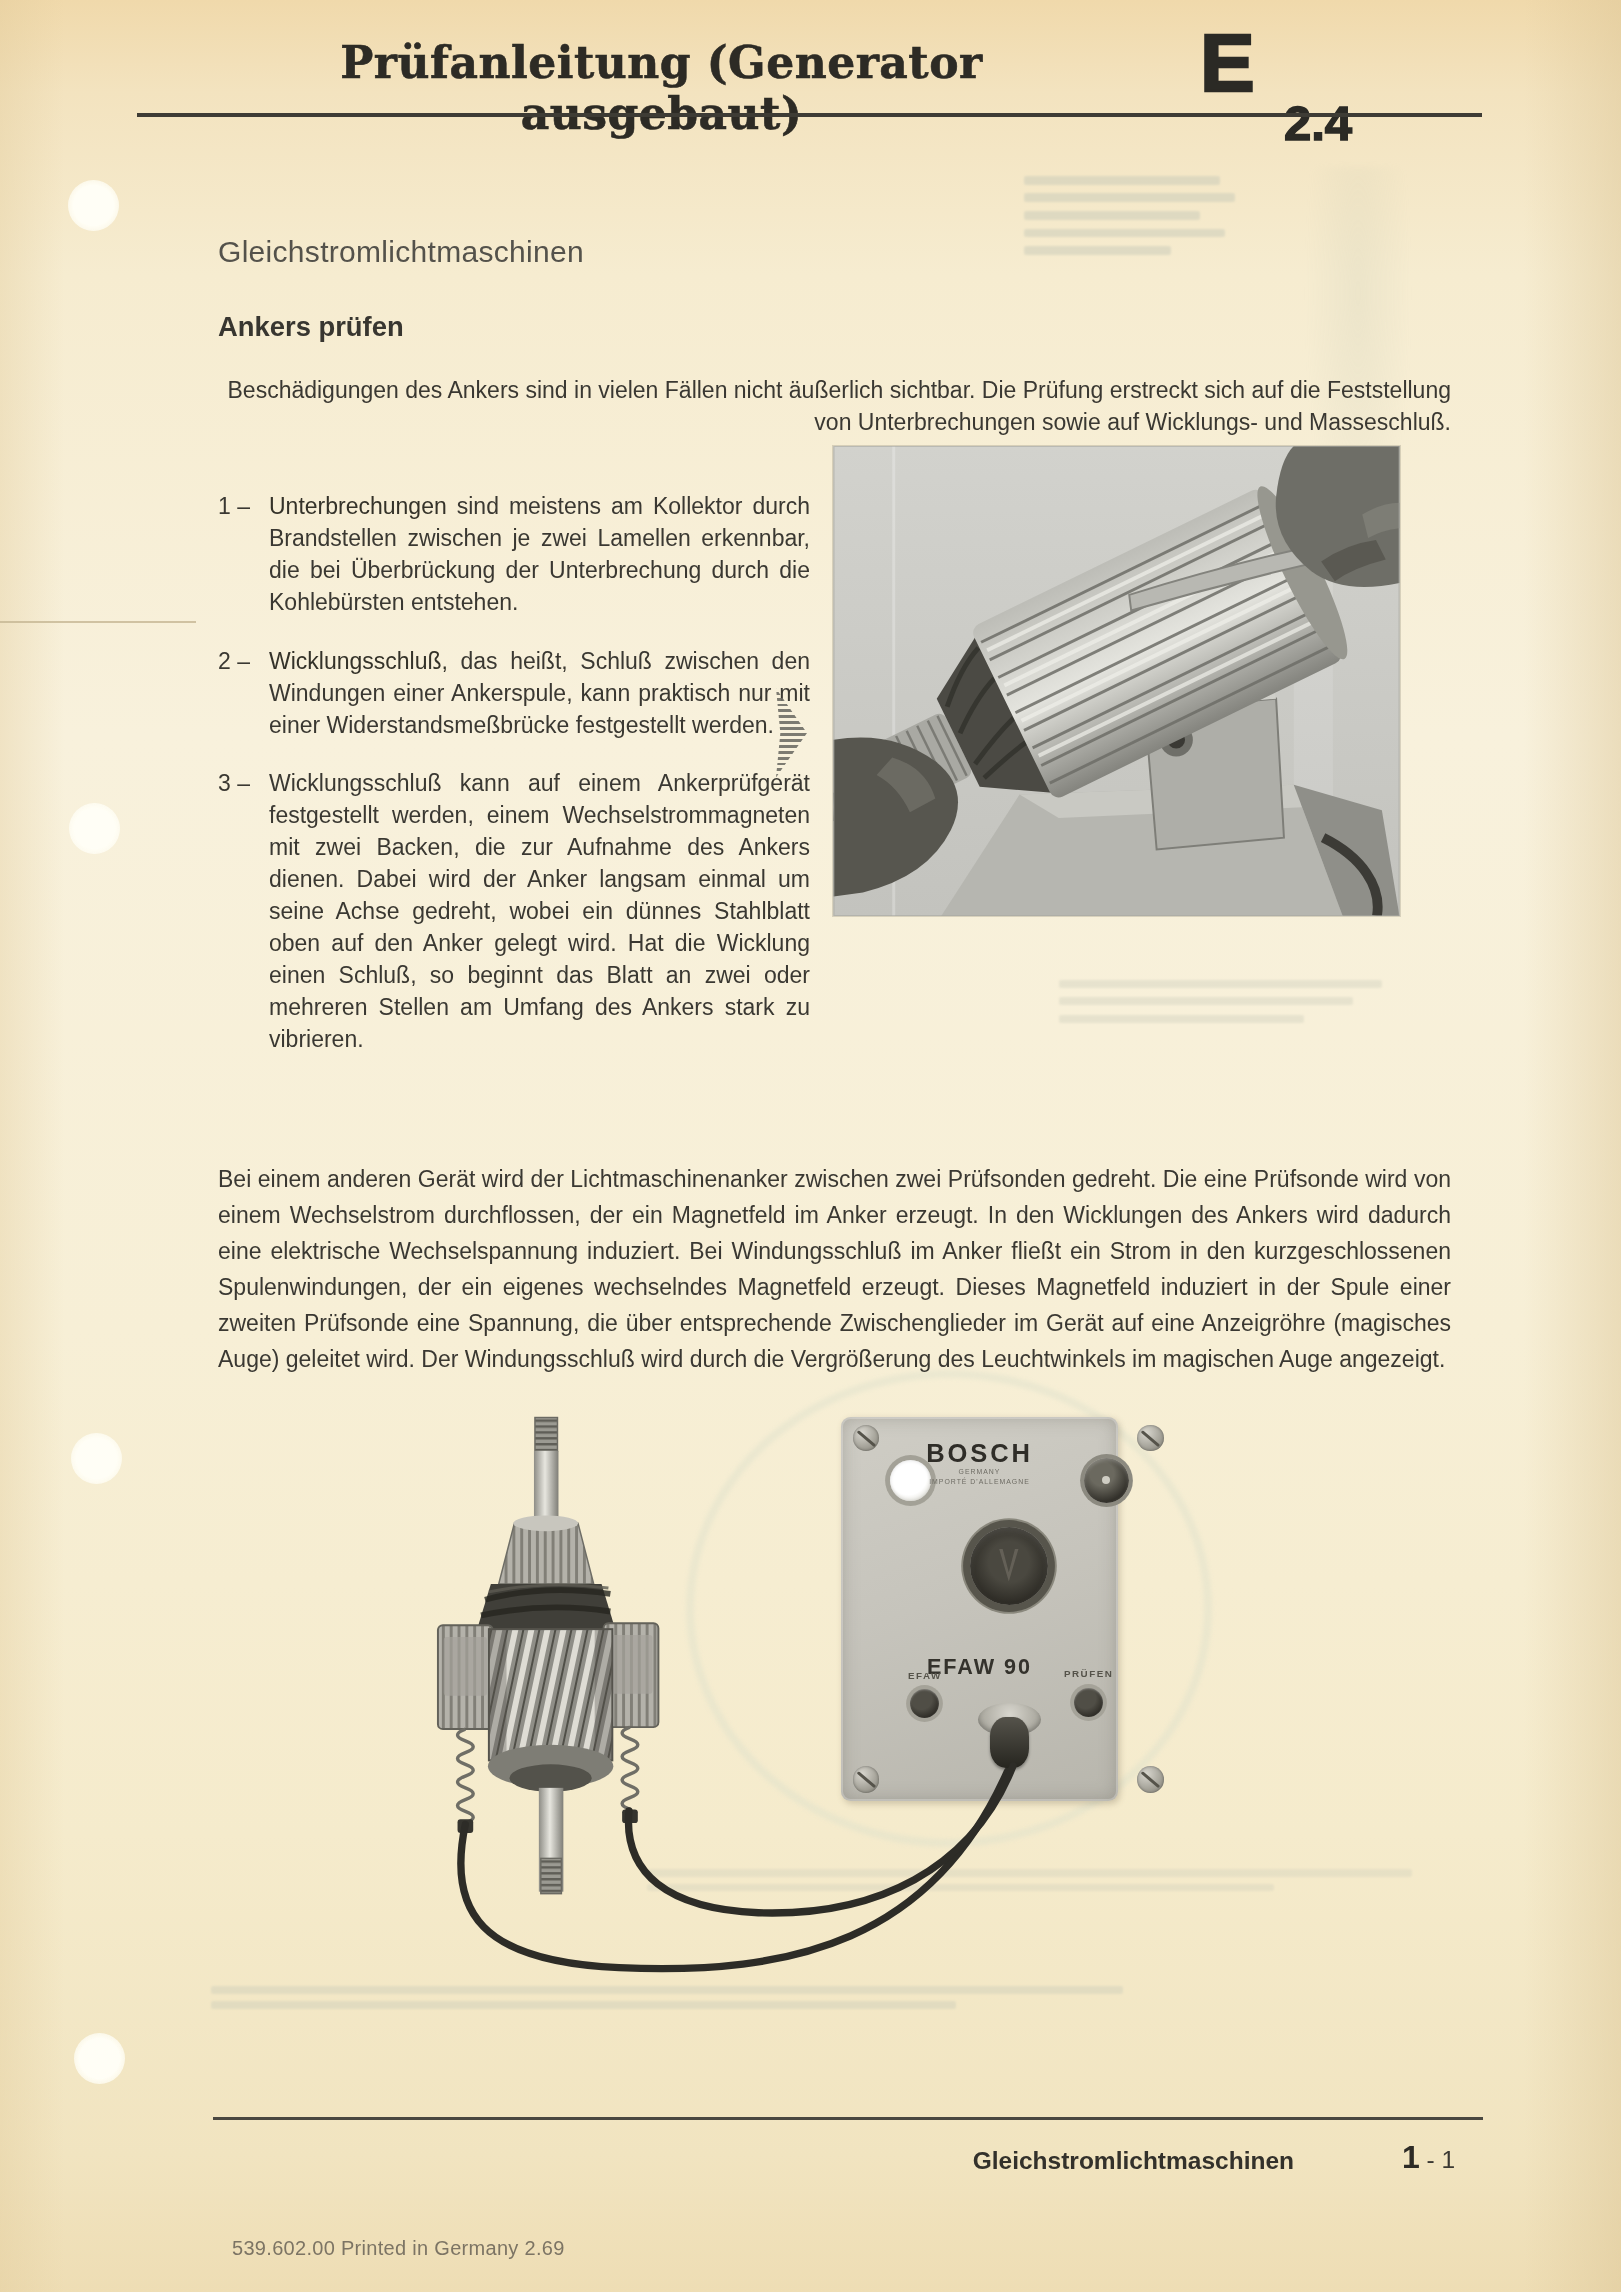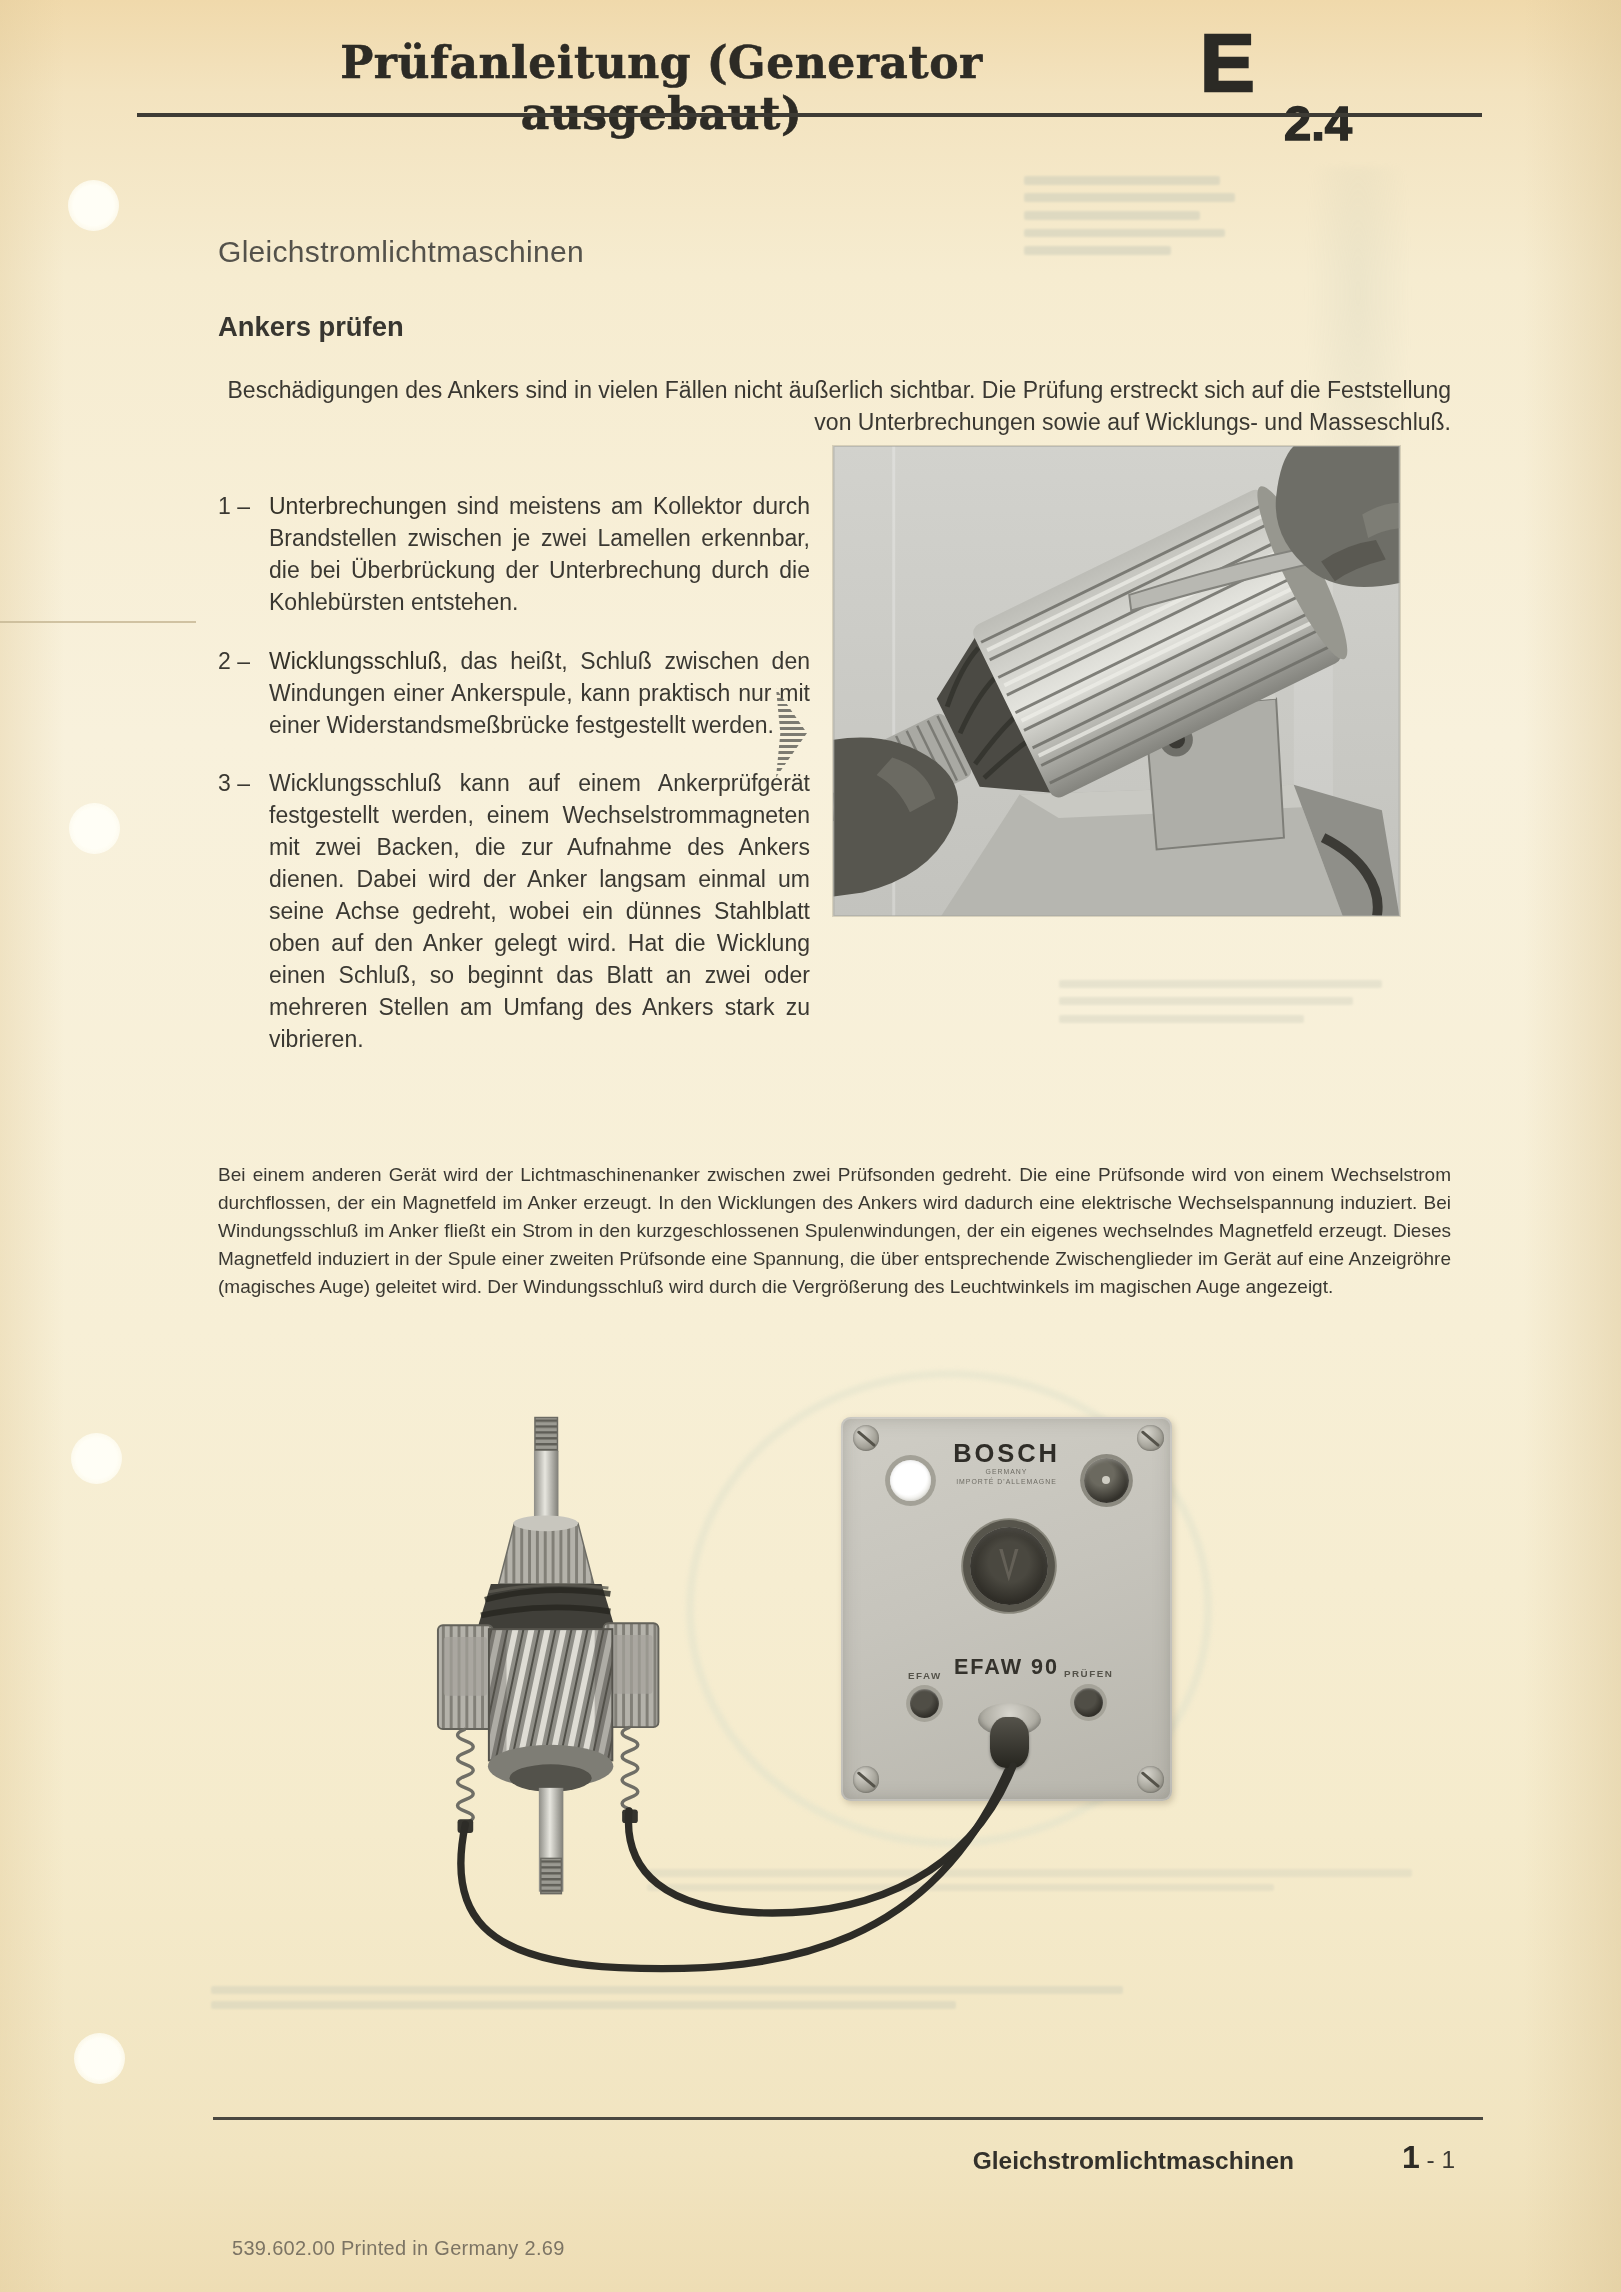--- a/index.html
+++ b/index.html
@@ -30,35 +30,35 @@
   .header-rule{left:137px;top:113px;width:1345px;height:3.9px;background:#3e3c35;z-index:3;}
   
   .h1{left:218px;top:235px;font-size:30px;font-weight:400;color:#54524b;letter-spacing:0.3px;z-index:3;}
   .h2{left:218px;top:311px;font-size:27.4px;font-weight:bold;color:#383630;z-index:3;}
   .intro{left:218px;top:374px;width:1233px;font-size:23px;line-height:32px;text-align:right;z-index:3;}
   .list{left:218px;top:490px;width:592px;z-index:3;}
   .list-item{position:relative;padding-left:51px;margin-bottom:26.5px;
     font-size:23px;line-height:32px;text-align:justify;color:#3a3832;}
   .item-label{position:absolute;left:0;top:0;}
   .lead{font-weight:normal;color:#343229;}
-  .paragraph{left:218px;top:1161px;width:1233px;font-size:19px;line-height:28px;
+  .paragraph{left:218px;top:1161px;width:1233px;font-size:23px;line-height:36px;
     text-align:justify;z-index:3;}
   
   .pointer{left:776px;top:680px;width:31px;height:106px;z-index:3;
     background:repeating-linear-gradient(180deg,#6f6e66 0 2.9px, rgba(0,0,0,0) 2.9px 5.9px);
     clip-path:polygon(0 8%, 100% 50%, 0 92%, 14% 50%);opacity:.9;}
   
   .photo{left:833px;top:446px;width:567px;height:470px;z-index:2;box-shadow:0 0 0 1px rgba(120,115,100,.25);}
   
   .fig-armature{left:387px;top:1390px;width:338px;height:588px;z-index:2;}
   .fig-cables{left:372px;top:1705px;width:804px;height:294px;z-index:5;pointer-events:none;}
   .ghost-ring{left:686px;top:1370px;width:510px;height:461px;border:8.8px solid #dde0cb;
     border-radius:50%;opacity:.45;filter:blur(2px);z-index:0;}
   
-  .panel{left:841px;top:1417px;width:331px;height:384px;z-index:2;border-radius:9.8px;
+  .panel{left:841px;top:1417px;width:277px;height:384px;z-index:2;border-radius:9.8px;
     background:linear-gradient(160deg,#cfcdc5 0%, #c6c4bc 45%, #b8b6ad 100%);
     box-shadow:inset 0 0 0 2px rgba(255,255,255,.25), inset 0 0 17.6px rgba(90,86,76,.35), 2px 2.9px 5.9px rgba(90,80,60,.25);}
   .screw{position:absolute;width:26.5px;height:26.5px;border-radius:50%;
     background:radial-gradient(circle at 35% 30%, #d8d6ce, #9a988e 70%, #7b796f);
     box-shadow:inset 0 0 2.9px rgba(0,0,0,.4);}
   .screw::after{content:"";position:absolute;left:2px;top:11.8px;width:22.5px;height:2.9px;
     background:#55534a;transform:rotate(40deg);border-radius:2px;}
   .brand{position:absolute;left:0;top:21.6px;width:100%;text-align:center;
     font-size:25.5px;font-weight:bold;letter-spacing:2.9px;color:#2f2d28;z-index:2;}
   .brand-sub{position:absolute;left:0;width:100%;text-align:center;font-size:6.9px;

